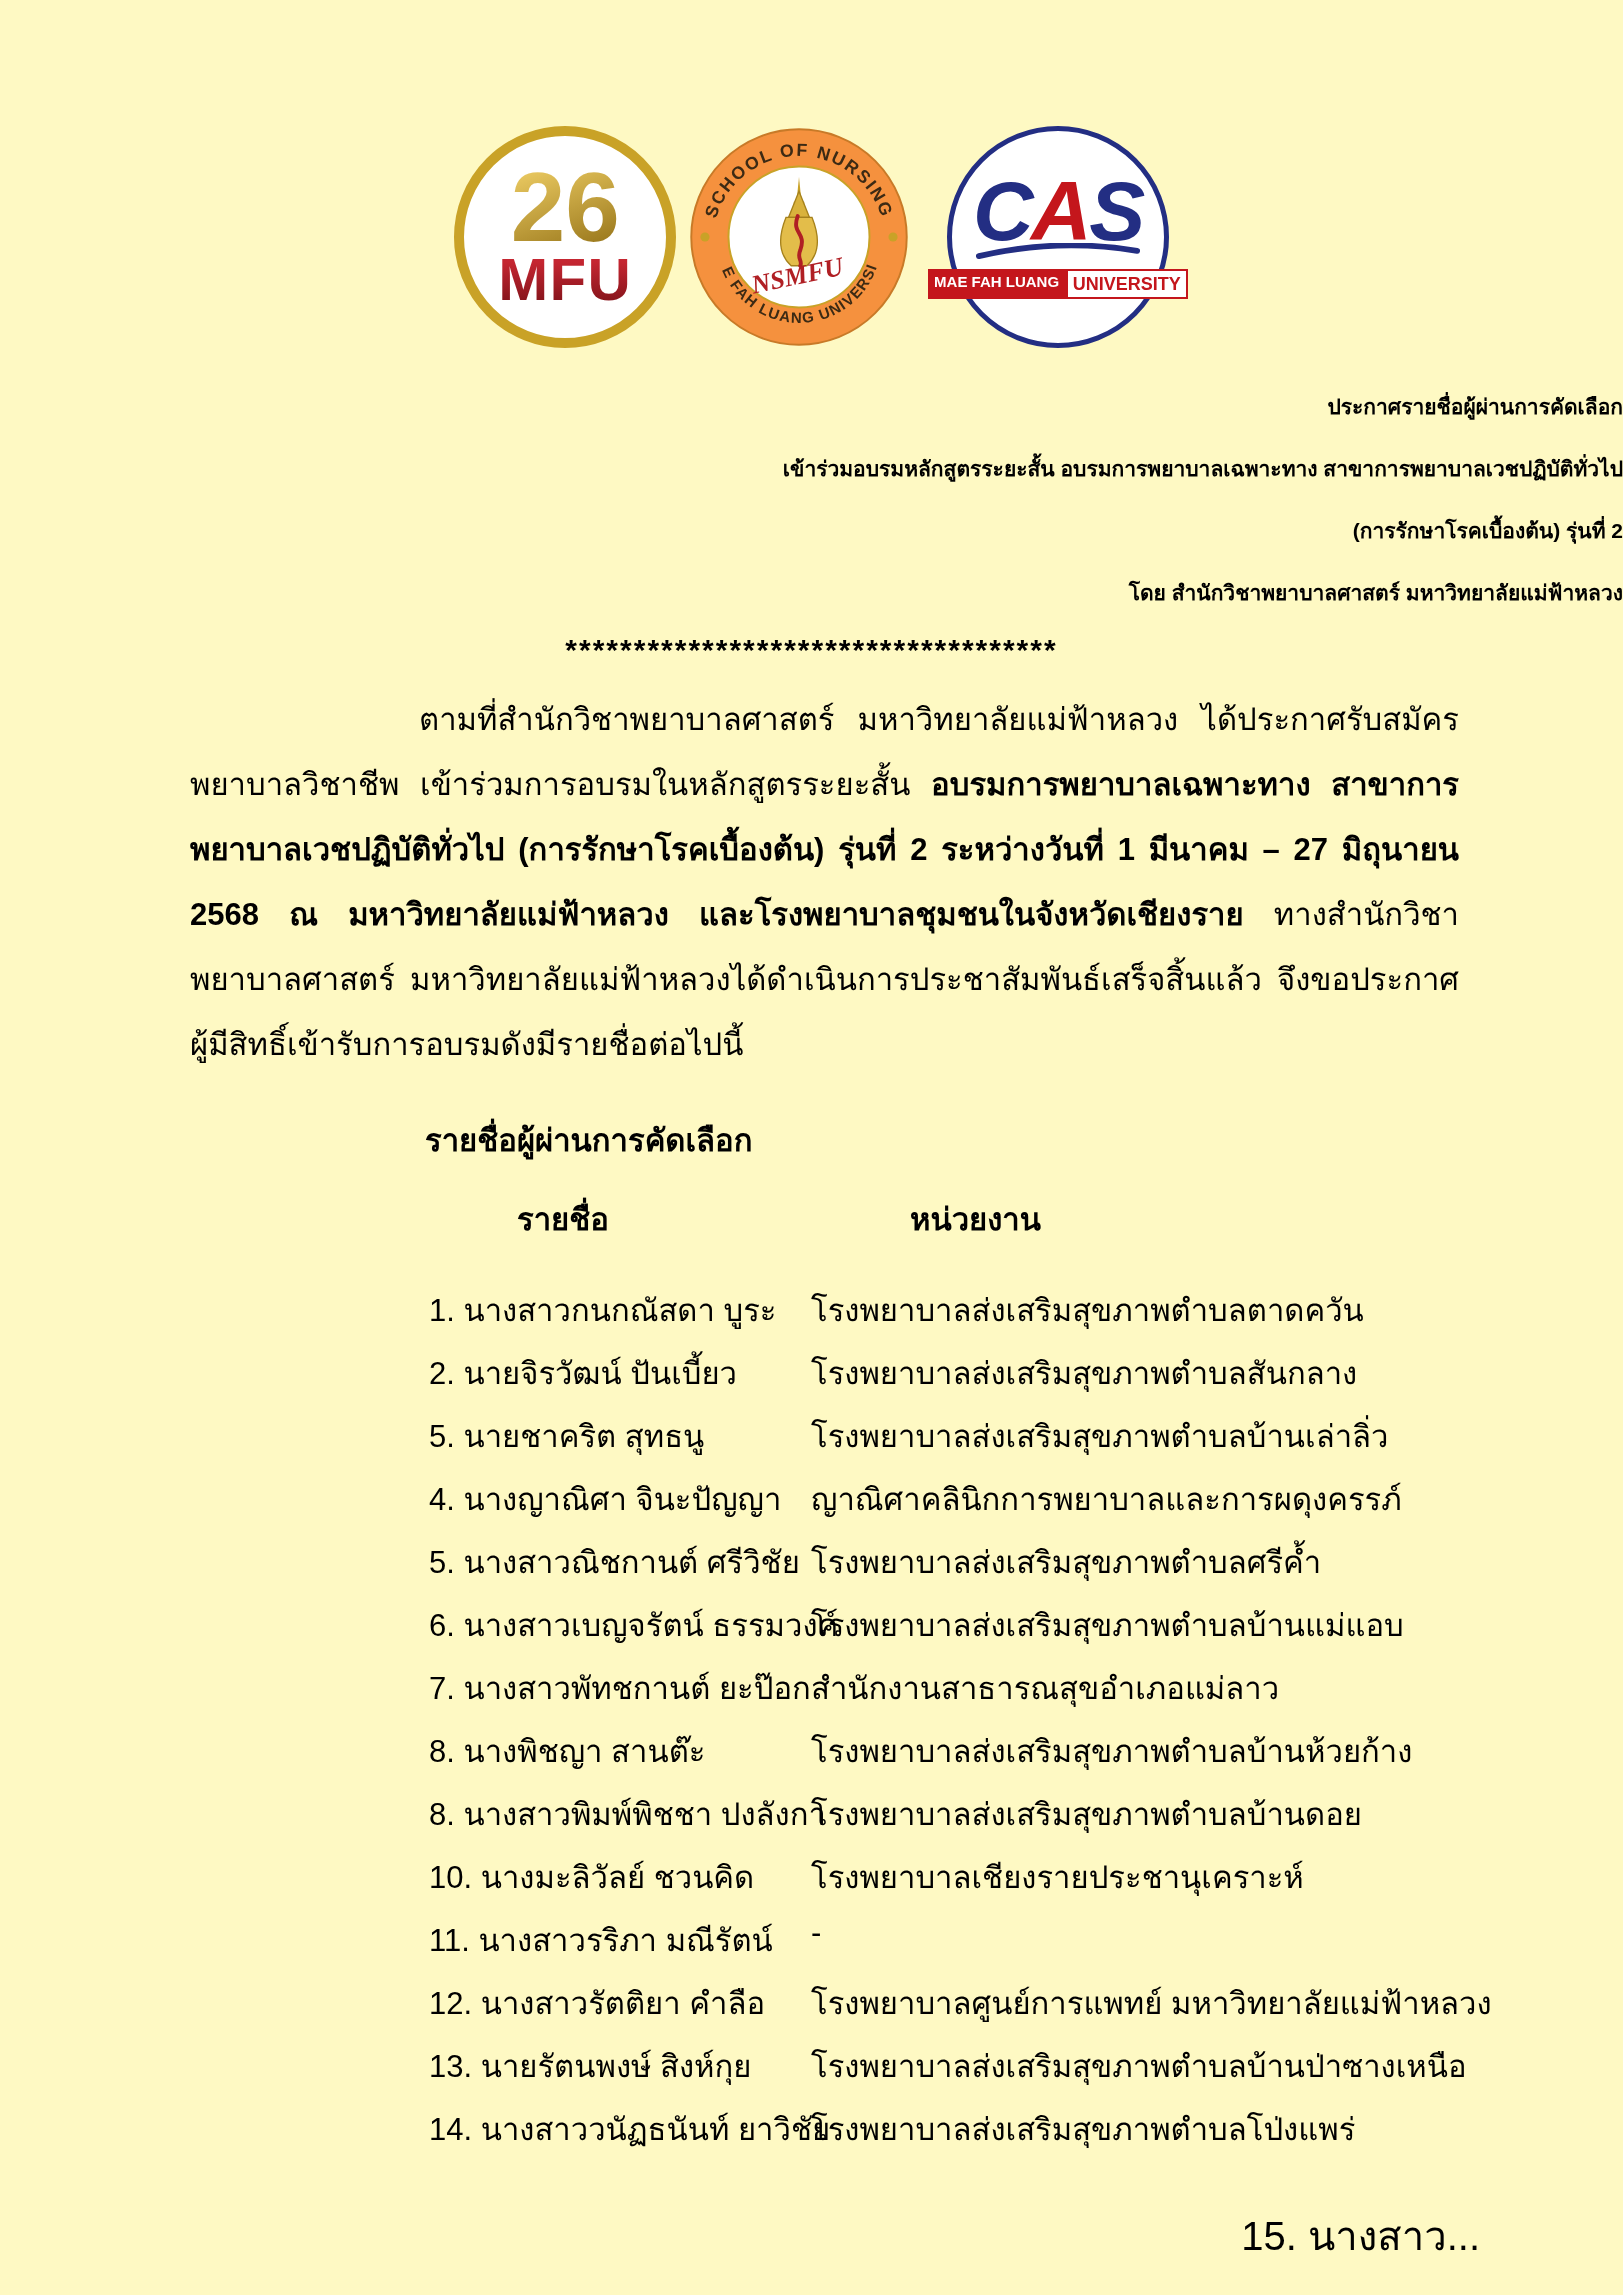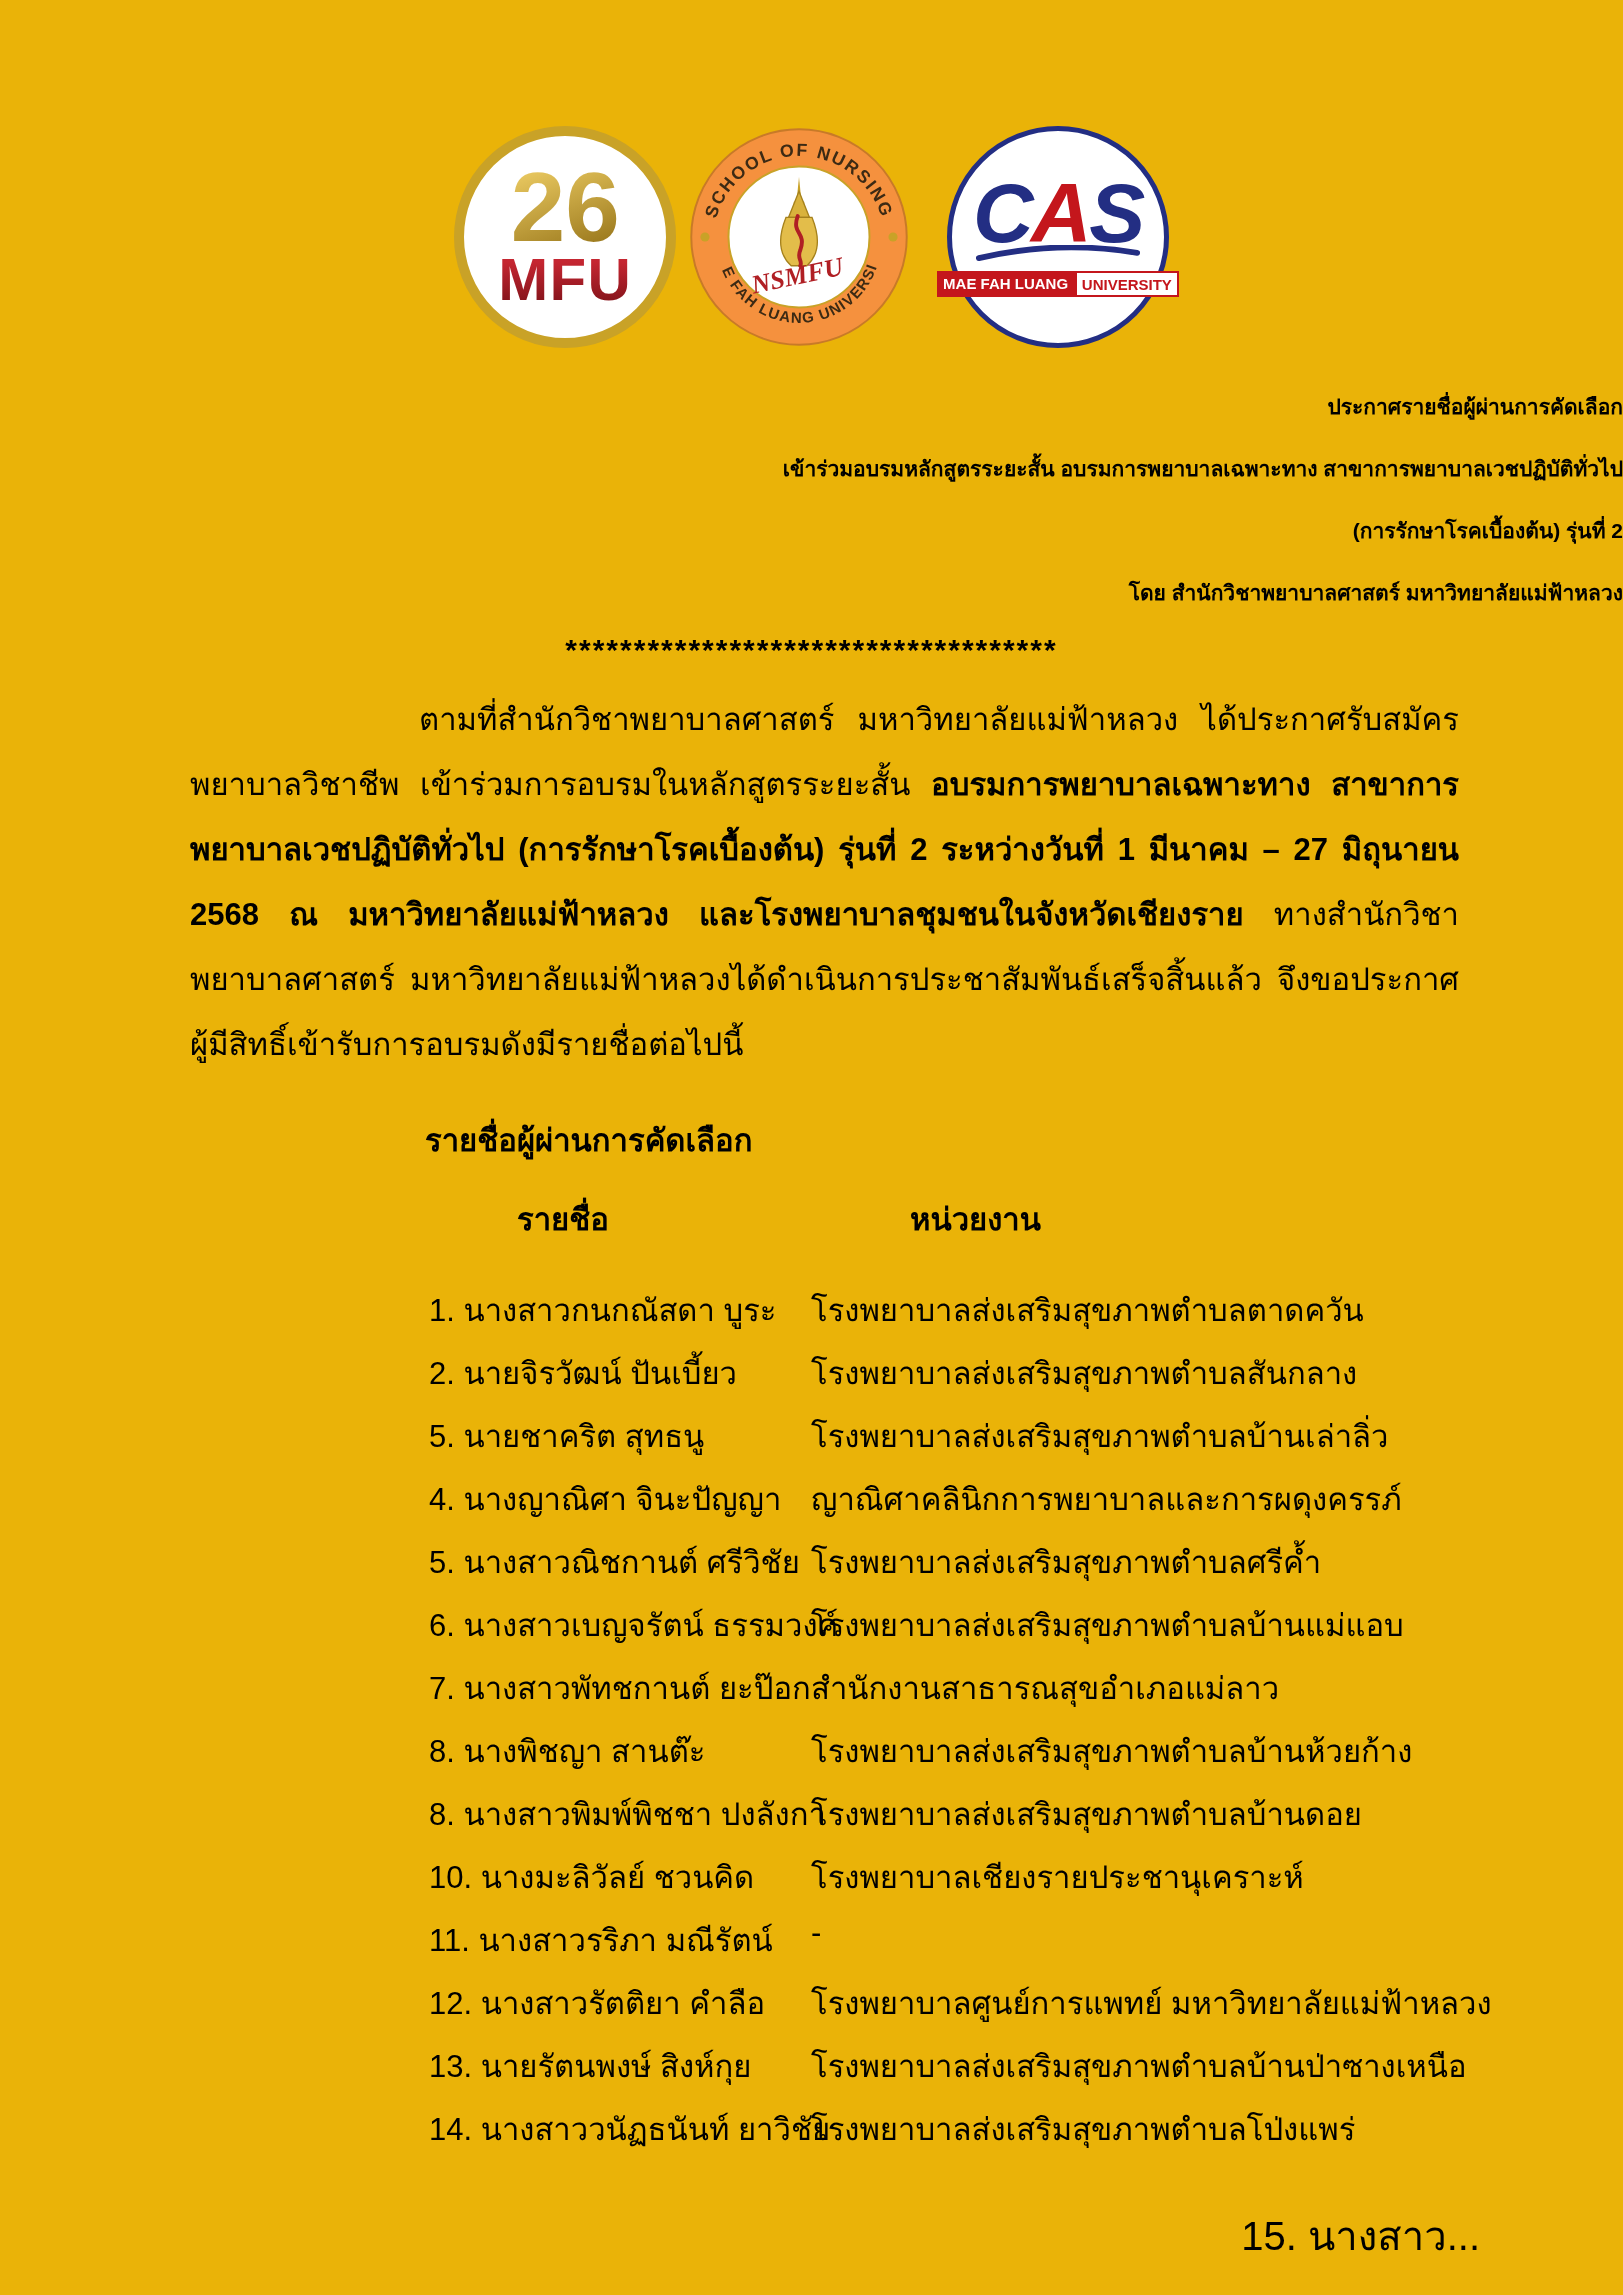--- a/index.html
+++ b/index.html
@@ -2,21 +2,21 @@
 <html lang="th" style="font-size:10.5px"><head>
 <meta charset="utf-8">
 <style>
   * { margin: 0; padding: 0; box-sizing: border-box; }
   html, body { background: #888; }
   .page {
     position: relative;
     width: 1623px;
     height: 2295px;
     margin: 0 auto;
-    background: #eab308;
+    background: #fef9c3;
     overflow: hidden;
     color: #000;
     font-family: "Liberation Sans", "DejaVu Sans", sans-serif;
   }
 
   
   .logos {
     padding-top: 126px;
     display: flex;
     justify-content: center;
@@ -66,21 +66,21 @@
   .cas-letter-red { color: #C4161C; }
   .cas-swoosh { margin-top: -3.9px; }
   .cas-banner { display: flex; margin-top: 9.2px; }
   .cas-banner-left {
     background: #C4161C; color: #fff;
     font-size: 15px; font-weight: 700;
     padding: 3.9px 6.5px; white-space: nowrap;
   }
   .cas-banner-right {
     border: 2px solid #C4161C; color: #C4161C;
-    font-size: 15px; font-weight: 700;
+    font-size: 18px; font-weight: 700;
     padding: 2.6px 5.2px; white-space: nowrap; background: #fff;
   }
 
   
   .title-block {
     margin-top: 27.5px;
     text-align: right;
     font-weight: 700;
     font-size: 21px;
     line-height: 62px;

